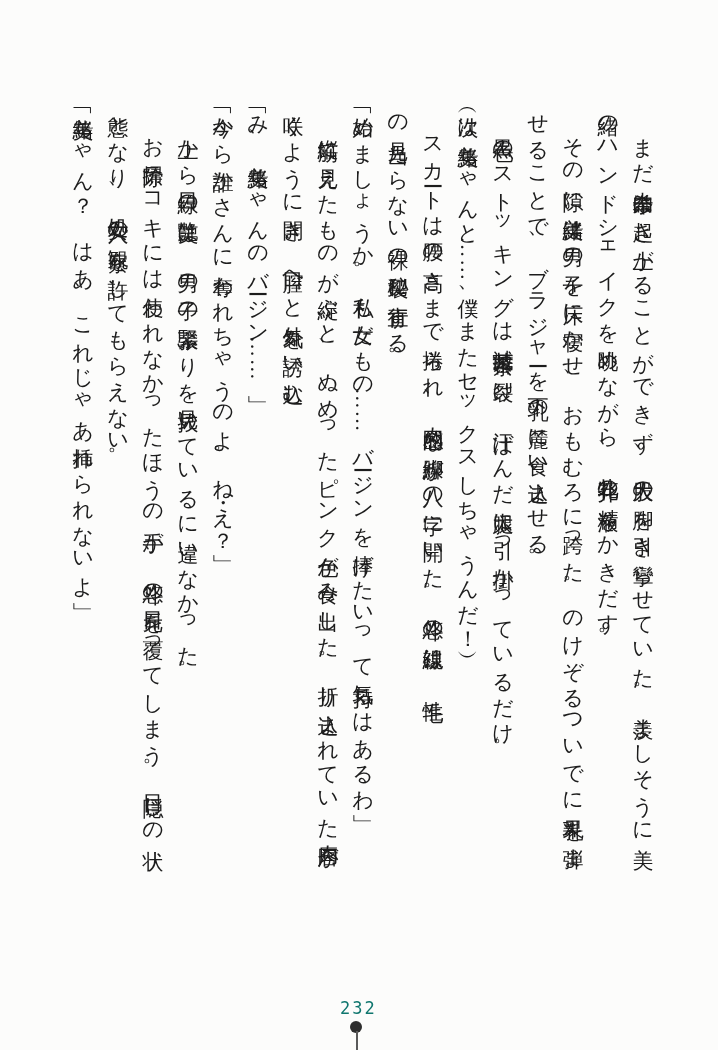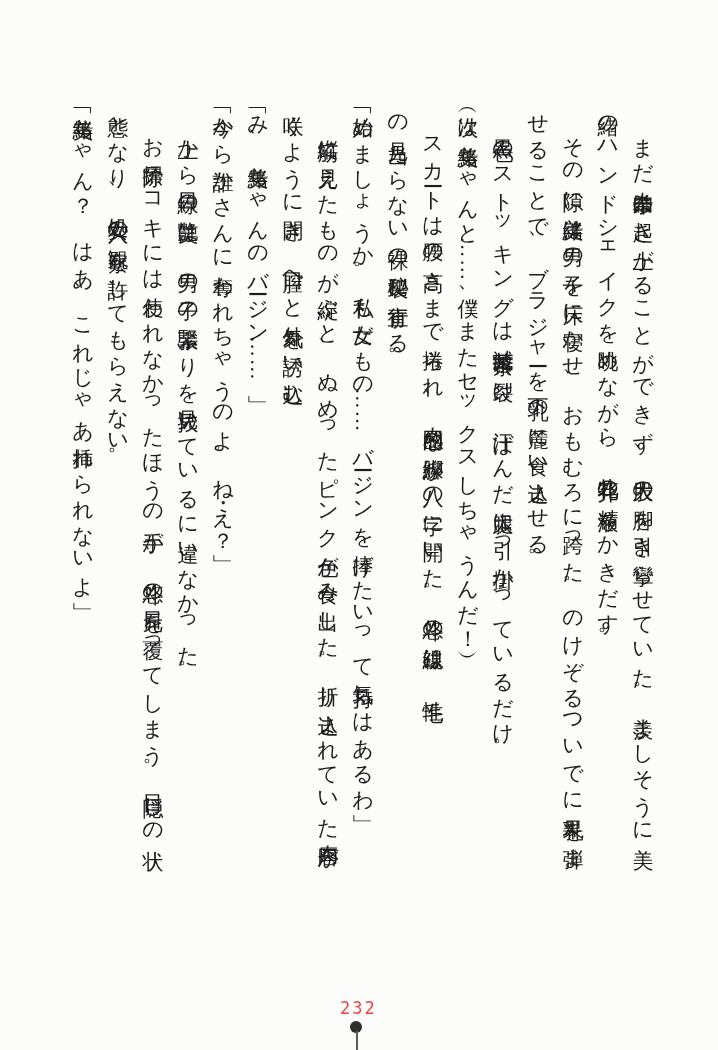--- a/index.html
+++ b/index.html
@@ -37,21 +37,21 @@
   .line.indent {
     text-indent: 23px;      
   }
   .page-num {
     position: absolute;
     left: 340px;
     top: 998px;
     font-family: "DejaVu Sans Mono", "Liberation Mono", monospace;
     font-size: 17px;
     letter-spacing: 2px;
-    color: #ef4444;
+    color: #0f766e;
   }
   .marker-dot {
     position: absolute;
     left: 350px;
     top: 1021px;
     width: 12px;
     height: 12px;
     border-radius: 50%;
     background: #2e2e2e;
   }

